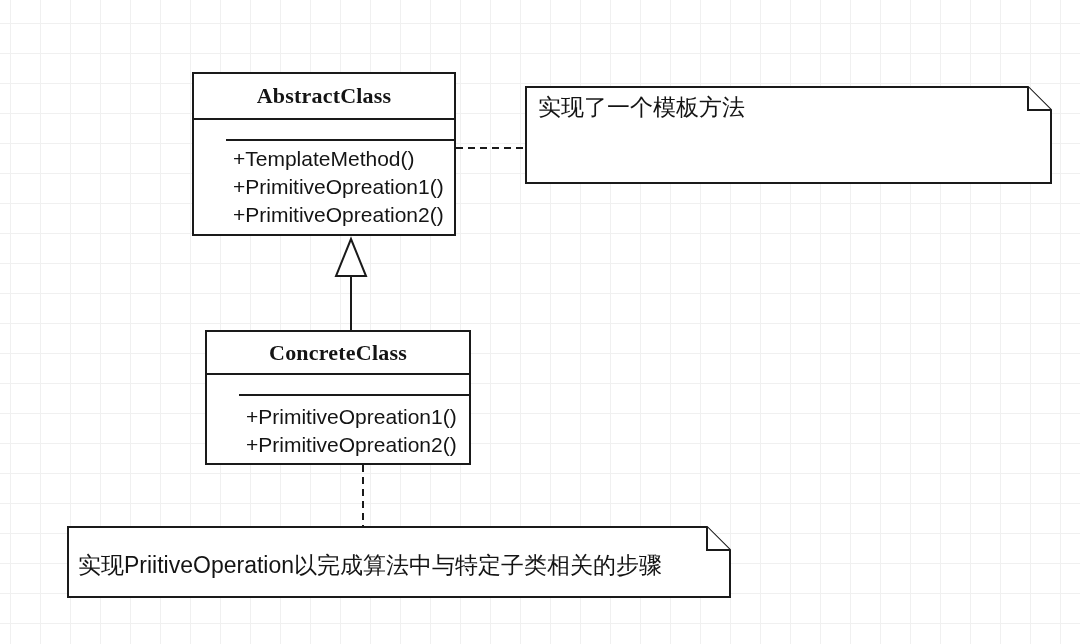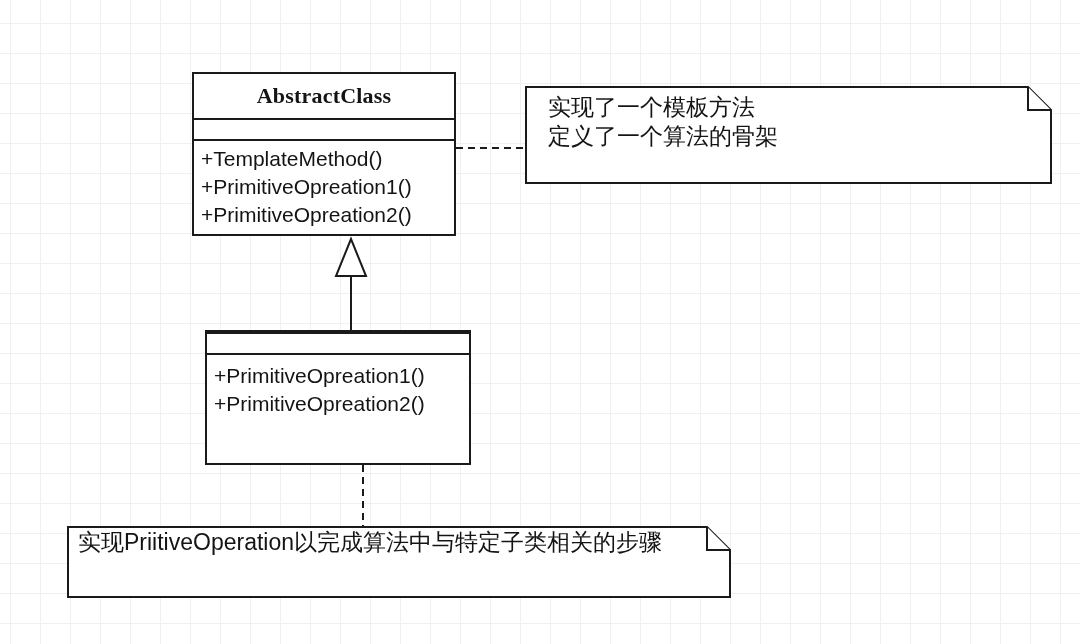--- a/index.html
+++ b/index.html
@@ -42,20 +42,21 @@
     font-family: Liberation Serif, serif;
   }
   .uml-fields {
     border-top: 2px solid #1a1a1a;
   }
   .uml-methods {
     border-top: 2px solid #1a1a1a;
     flex: 1;
     font-size: 21px;
     line-height: 28px;
+    margin-left: 32px;
   }
   #abstract-class { left: 192px; top: 72px; width: 264px; height: 164px; }
   #abstract-class .uml-name   { height: 44px; }
   #abstract-class .uml-fields { height: 21px; }
   #abstract-class .uml-methods{ padding: 4px 4px 0 7px; }
 
   #concrete-class { left: 205px; top: 330px; width: 266px; height: 135px; }
   #concrete-class .uml-name   { height: 41px; }
   #concrete-class .uml-fields { height: 21px; }
   #concrete-class .uml-methods{ padding: 7px 4px 0 7px; }
@@ -63,24 +64,24 @@
   .note {
     position: absolute;
   }
   .note svg { position: absolute; left: 0; top: 0; }
   .note-text {
     position: relative;
     font-size: 23px;
     line-height: 29px;
     white-space: nowrap;
   }
-  #note-abstract { left: 525px; top: 86px; width: 518px; height: 98px; padding-left: 10px; }
+  #note-abstract { left: 525px; top: 86px; width: 518px; height: 98px; }
   #note-abstract .note-text { padding: 7px 0 0 13px; }
   #note-concrete { left: 67px; top: 526px; width: 664px; height: 72px; }
-  #note-concrete .note-text { padding: 2px 0 0 11px; }
+  #note-concrete .note-text { padding: 25px 0 0 11px; }
 </style>
 </head>
 <body>
 
 <div id="canvas">
 
   <svg id="connector-layer" viewBox="0 0 1080 644" xmlns="http://www.w3.org/2000/svg">
 
     <line x1="456" y1="148" x2="525" y2="148" stroke="#1a1a1a" stroke-width="2" stroke-dasharray="7,5"></line>
 
@@ -95,35 +96,35 @@
     <div class="uml-name">AbstractClass</div>
     <div class="uml-fields"></div>
     <div class="uml-methods">
       <div>+TemplateMethod()</div>
       <div>+PrimitiveOpreation1()</div>
       <div>+PrimitiveOpreation2()</div>
     </div>
   </div>
 
   <div class="uml-class" id="concrete-class">
+    <div class="uml-name">ConcreteClass</div>
     <div class="uml-fields"></div>
     <div class="uml-methods">
       <div>+PrimitiveOpreation1()</div>
       <div>+PrimitiveOpreation2()</div>
     </div>
   </div>
 
   <div class="note" id="note-abstract">
     <svg width="527" height="98" viewBox="0 0 527 98" xmlns="http://www.w3.org/2000/svg">
       <polygon points="1,1 503,1 526,24 526,97 1,97" fill="#ffffff" stroke="#1a1a1a" stroke-width="2" stroke-linejoin="miter"></polygon>
       <polyline points="503,1 503,24 526,24" fill="#ffffff" stroke="#1a1a1a" stroke-width="2"></polyline>
     </svg>
     <div class="note-text">
       <div>实现了一个模板方法</div>
-      <div>定义了一个算法的骨架</div>
     </div>
   </div>
 
   <div class="note" id="note-concrete">
     <svg width="664" height="72" viewBox="0 0 664 72" xmlns="http://www.w3.org/2000/svg">
       <polygon points="1,1 640,1 663,24 663,71 1,71" fill="#ffffff" stroke="#1a1a1a" stroke-width="2" stroke-linejoin="miter"></polygon>
       <polyline points="640,1 640,24 663,24" fill="#ffffff" stroke="#1a1a1a" stroke-width="2"></polyline>
     </svg>
     <div class="note-text">
       <div>实现PriitiveOperation以完成算法中与特定子类相关的步骤</div>

